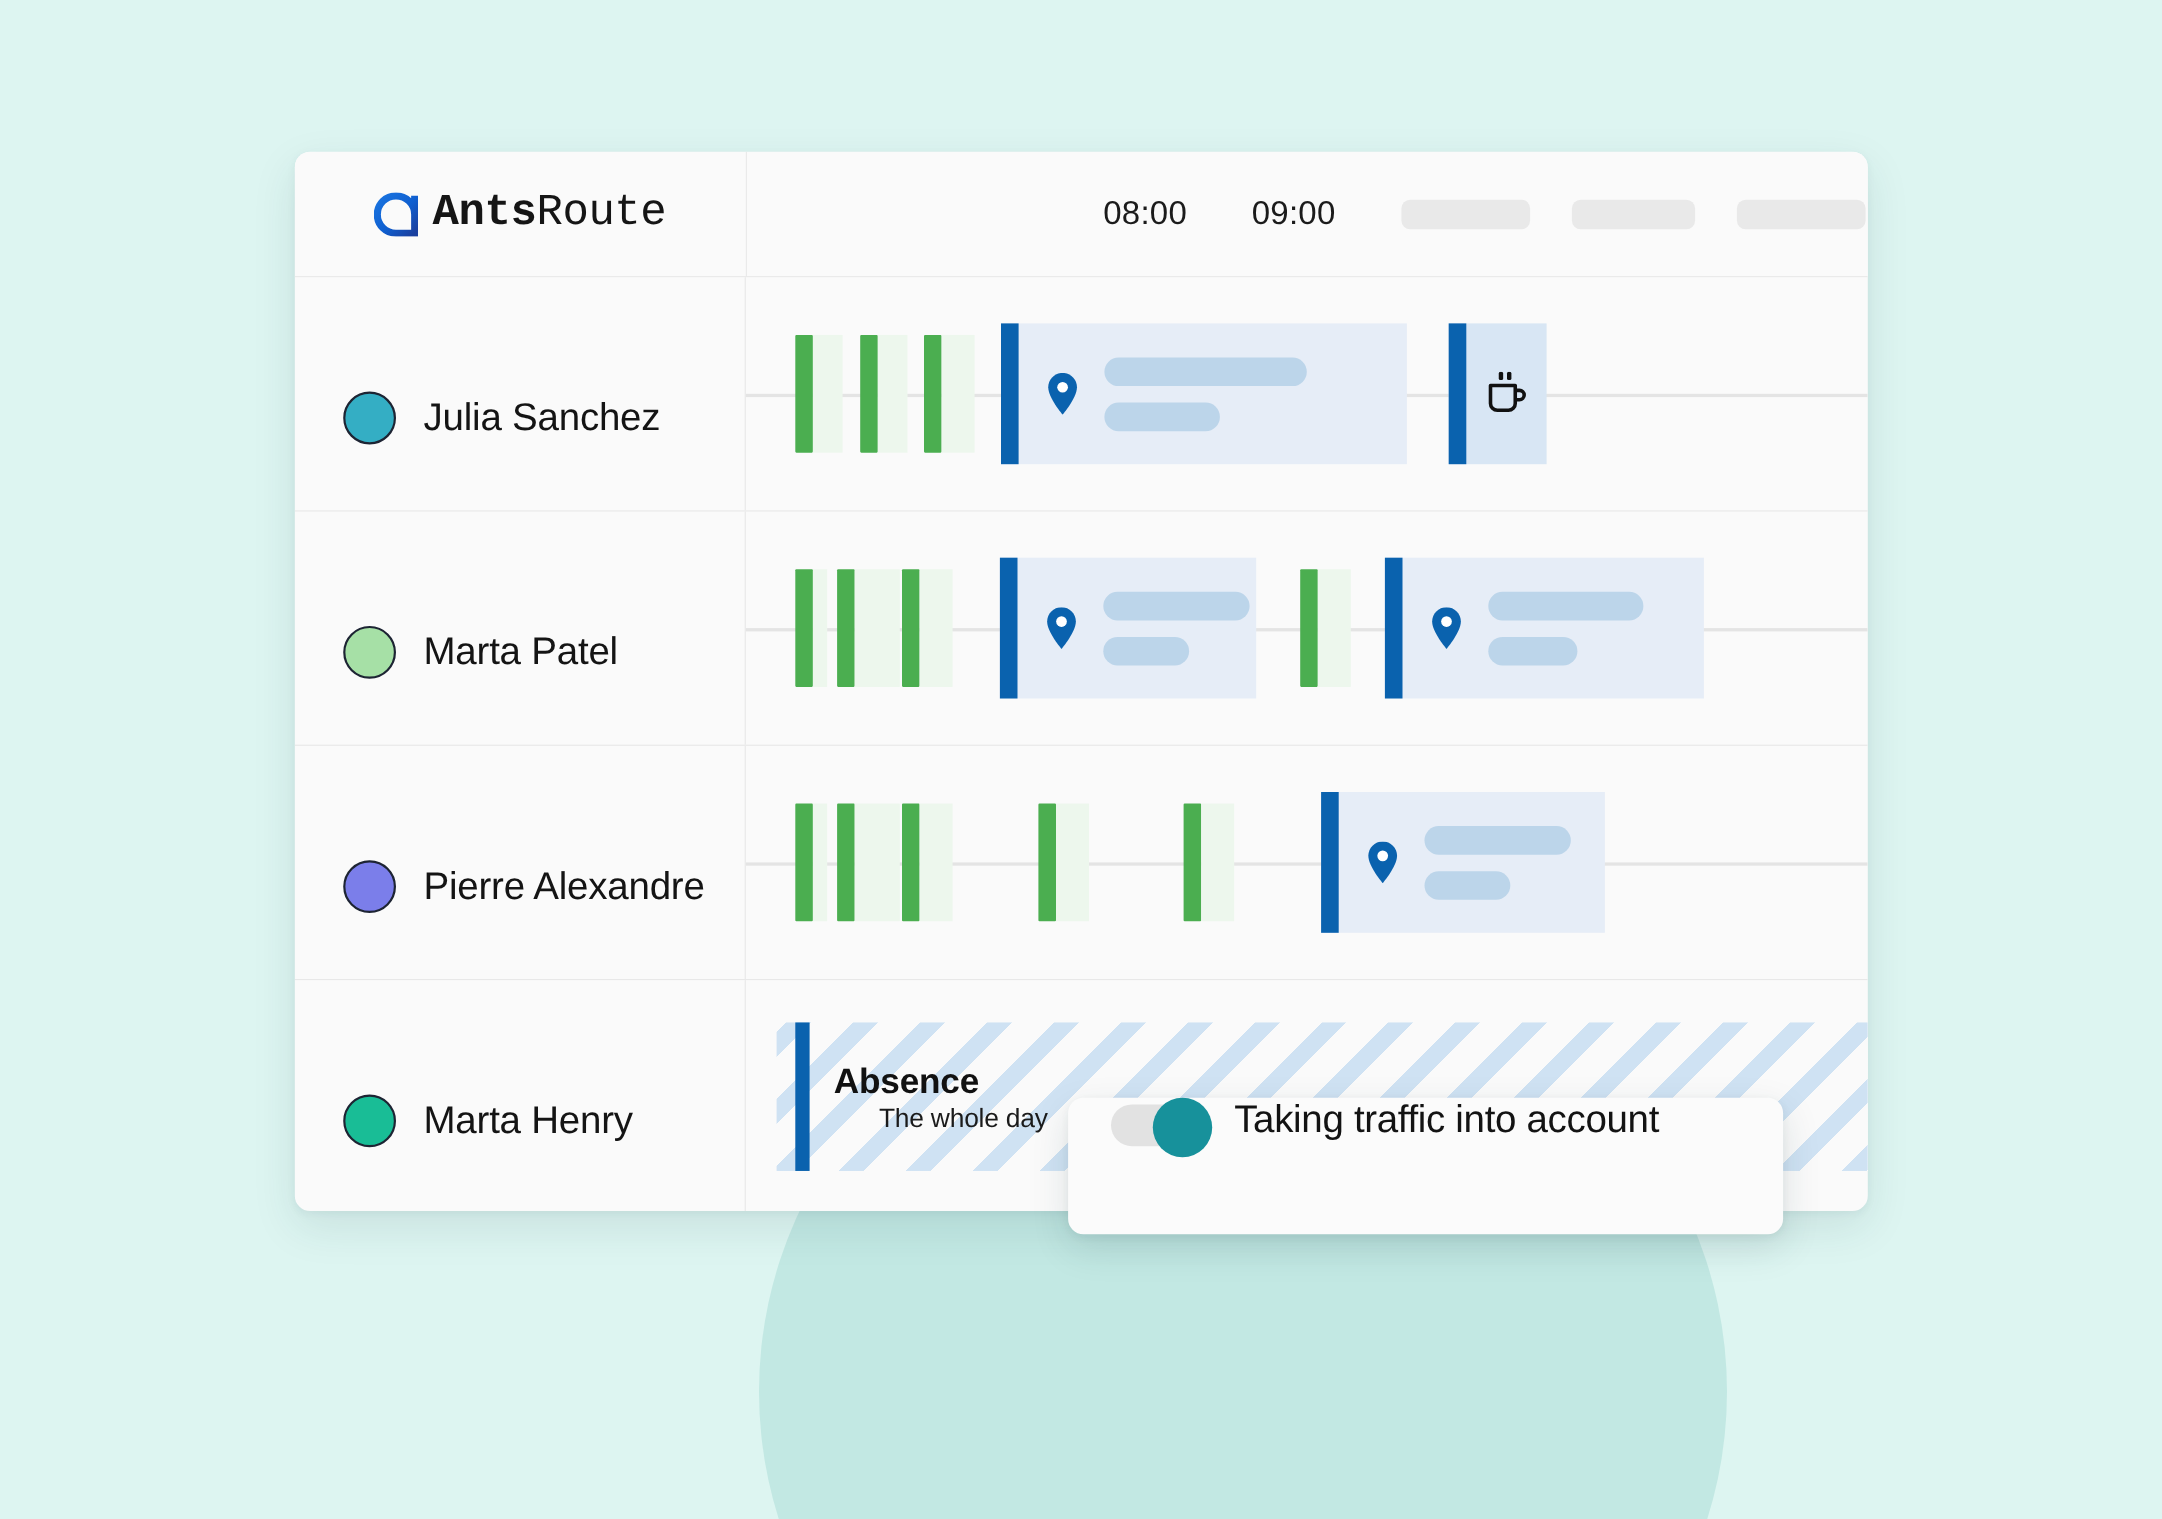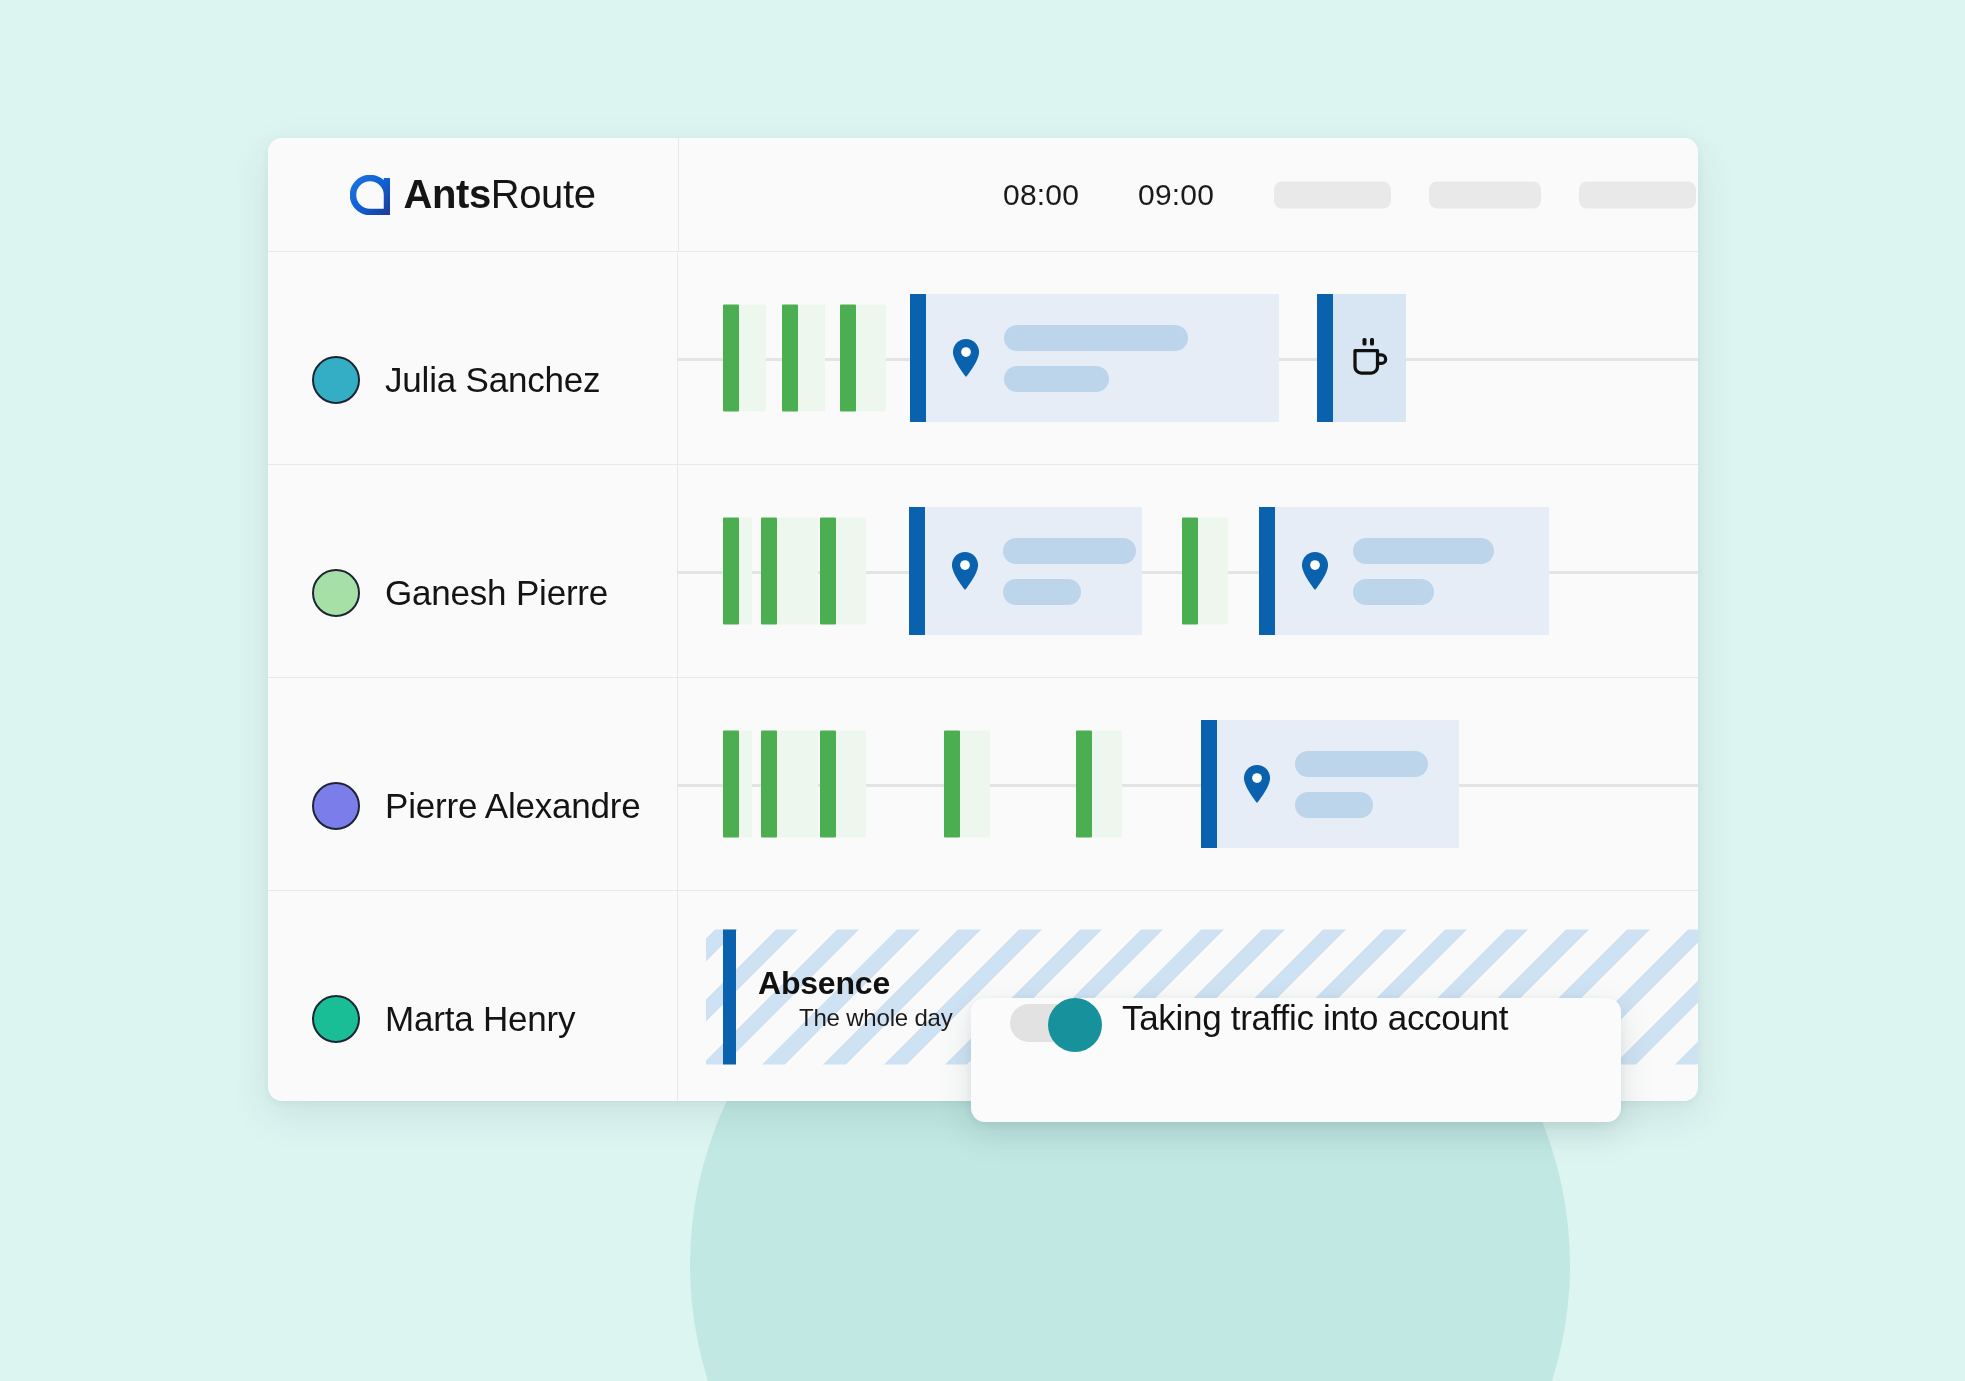--- a/index.html
+++ b/index.html
@@ -52,20 +52,21 @@
     background: #fafafa;
   }
   .brand-cell {
     width: 410px;
     flex: 0 0 410px;
     border-right: 1px solid #e8e8e8;
     display: flex;
     align-items: center;
     justify-content: center;
     gap: 13px;
+    font-family: Liberation Mono, monospace;
   }
   .brand-mark { width: 40px; height: 40px; display:block; }
   .brand-text {
     font-size: 40px;
     letter-spacing: -0.4px;
     color: #151515;
     white-space: nowrap;
   }
   .brand-text .b1 { font-weight: 700; }
   .brand-text .b2 { font-weight: 400; }
@@ -377,21 +378,21 @@
             <path d="M21.5 13.5h2.6a3.4 3.4 0 0 1 0 6.8h-2.6" fill="none" stroke="#111" stroke-width="2.6" stroke-linecap="round"></path>
           </svg>
         </span>
       </div>
     </div>
   </div>
 
   <div class="row">
     <div class="name-cell">
       <span class="avatar" style="background:#a6e0a6"></span>
-      <span class="emp-name">Ganesh Pierre</span>
+      <span class="emp-name">Marta Patel</span>
     </div>
     <div class="track">
       <div class="track-line"></div>
 
       <div class="travel" style="left:45px">
           <span class="solid" style="width:16px"></span>
           <span class="pale" style="width:13px"></span>
         </div>
       <div class="travel" style="left:83px">
           <span class="solid" style="width:16px"></span>

